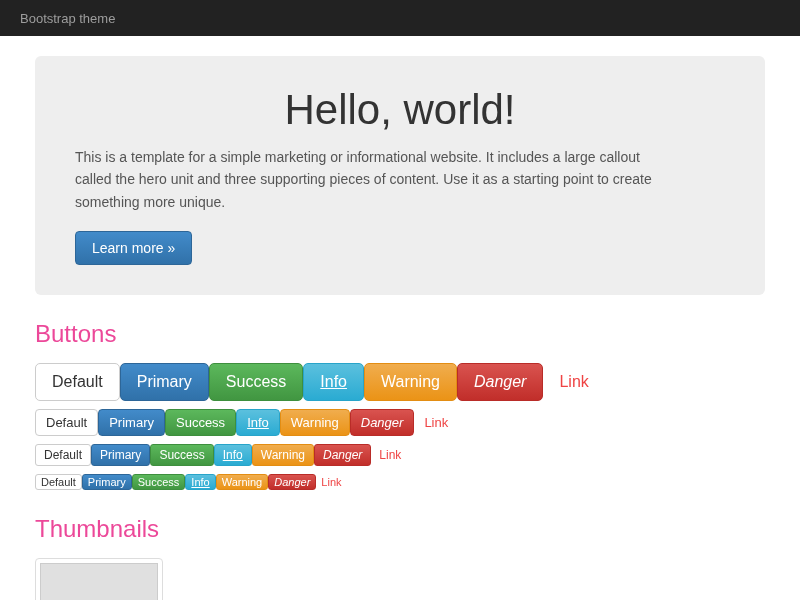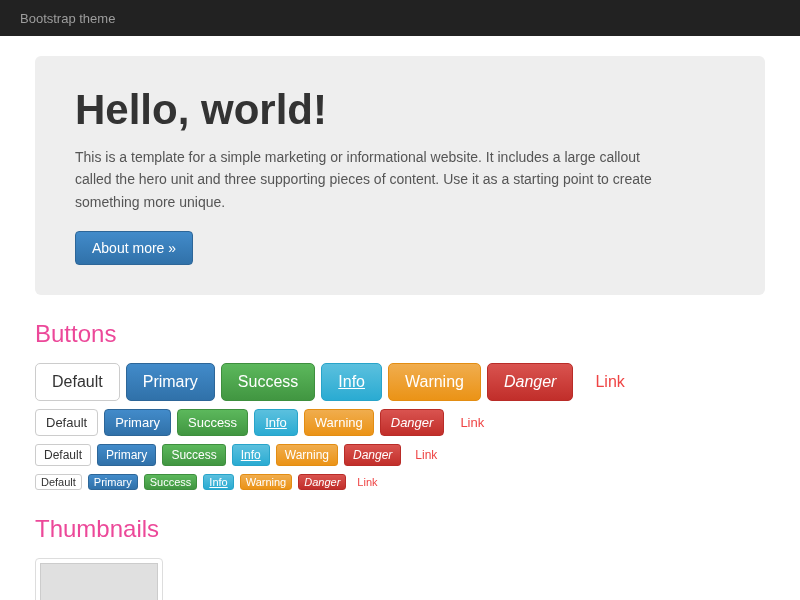--- a/index.html
+++ b/index.html
@@ -50,23 +50,24 @@
 
     
     .hero-unit {
       background-color: #eee;
       border-radius: 6px;
       padding: 30px 40px;
       margin-bottom: 25px;
     }
     .hero-unit h1 {
       font-size: 42px;
-      font-weight: 700;
+      font-weight: 400;
       color: #333;
       margin-bottom: 12px;
+      text-align: center;
     }
     .hero-unit p {
       font-size: 14px;
       color: #555;
       line-height: 1.6;
       margin-bottom: 18px;
       max-width: 580px;
     }
     .btn-hero {
       background: linear-gradient(to bottom, #428bca, #3071a9);
@@ -88,21 +89,21 @@
       color: #ec4899;
     }
 
     
     .buttons-section {
       margin-bottom: 25px;
     }
     .btn-row {
       display: flex;
       align-items: center;
-      gap: 6px;
+      gap: 0;
       margin-bottom: 8px;
       flex-wrap: wrap;
     }
 
     
     .btn {
       cursor: pointer;
       border-radius: 4px;
       font-weight: normal;
       text-align: center;
@@ -171,21 +172,21 @@
 
 <nav class="navbar">
   <a class="navbar-brand">Bootstrap theme</a>
 </nav>
 
 <div class="container">
 
   <div class="hero-unit">
     <h1>Hello, world!</h1>
     <p>This is a template for a simple marketing or informational website. It includes a large callout called the hero unit and three supporting pieces of content. Use it as a starting point to create something more unique.</p>
-    <a class="btn-hero">About more »</a>
+    <a class="btn-hero">Learn more »</a>
   </div>
 
   <div class="buttons-section">
     <h2 class="section-title">Buttons</h2>
 
     <div class="btn-row">
       <button class="btn btn-lg btn-default">Default</button>
       <button class="btn btn-lg btn-primary">Primary</button>
       <button class="btn btn-lg btn-success">Success</button>
       <button class="btn btn-lg btn-info">Info</button>

